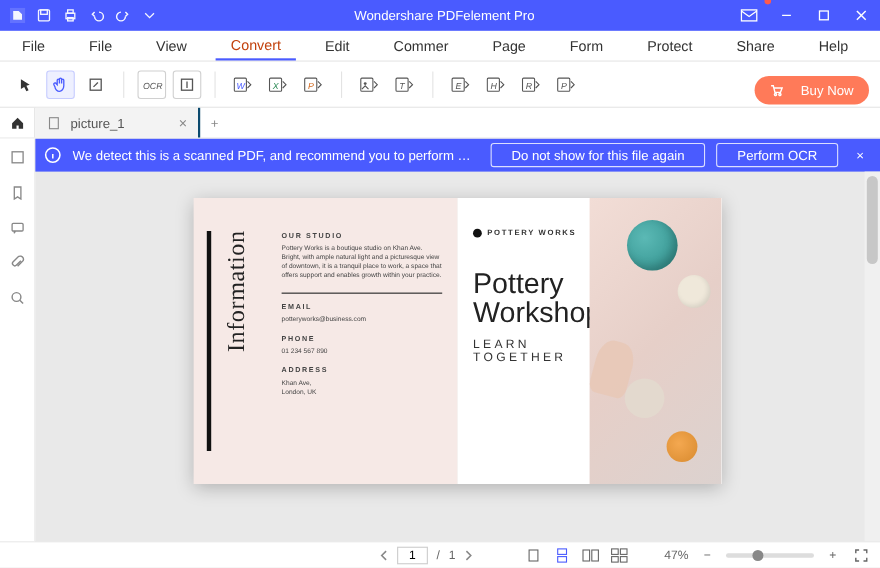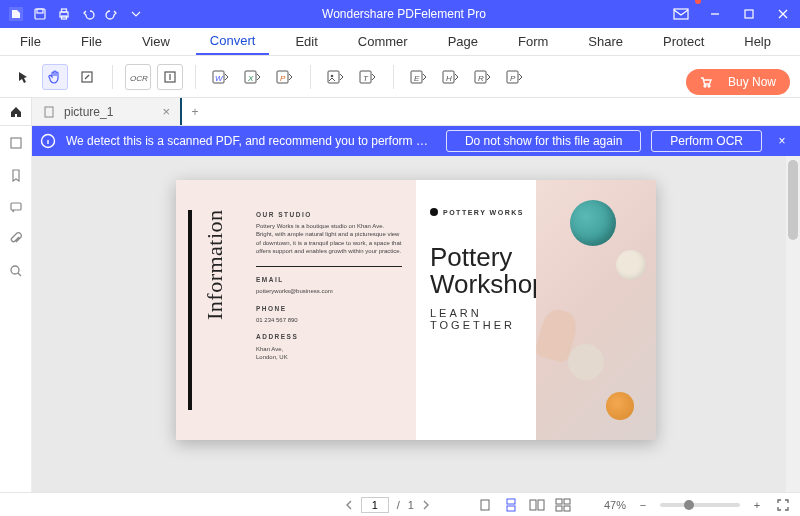--- a/index.html
+++ b/index.html
@@ -11,21 +11,21 @@
   .titlebar .ticon { width: 16px; height: 16px; display: flex; align-items: center; justify-content: center; opacity: .95; }
   .titlebar .title { flex: 1; text-align: center; font-size: 12px; }
   .titlebar .right-icons { display: flex; align-items: center; }
   .titlebar .winbtn { width: 34px; height: 28px; display: flex; align-items: center; justify-content: center; }
   .notif-dot { position: relative; }
   .notif-dot::after { content:""; position:absolute; top:-2px; right:-3px; width:6px; height:6px; background:#ff5a4c; border-radius:50%; }
 
   
   .menubar { height: 28px; border-bottom: 1px solid #e5e5e5; display: flex; align-items: stretch; padding: 0 6px; gap: 12px; }
   .menuitem { padding: 0 14px; display: flex; align-items: center; font-size: 13px; color: #333; }
-  .menuitem.active { color: #1d4ed8; border-bottom: 2px solid #4a5bff; }
+  .menuitem.active { color: #c2410c; border-bottom: 2px solid #4a5bff; }
 
   
   .ribbon { height: 42px; border-bottom: 1px solid #e5e5e5; display: flex; align-items: center; padding: 0 10px; gap: 8px; }
   .ribbon .group { display: flex; gap: 6px; align-items: center; }
   .sep { width: 1px; height: 24px; background: #e3e3e3; margin: 0 4px; }
   .tbtn { width: 26px; height: 26px; border: 1px solid transparent; border-radius: 3px; display: flex; align-items: center; justify-content: center; color: #ec4899; font-style: italic; }
   .tbtn.sel { background:#eef0ff; border-color:#c6ccff; }
   .tbtn.boxed { border-color:#d0d0d0; }
   .ribbon .spacer { flex: 1; }
   .pillbtn { height: 26px; border-radius: 13px; display: flex; align-items: center; gap: 16px; padding: 0 14px; color: #fff; font-size: 12px; margin-top: 11px; }
@@ -161,22 +161,22 @@
 
 <div class="menubar">
   <div class="menuitem">File</div>
   <div class="menuitem">File</div>
   <div class="menuitem">View</div>
   <div class="menuitem active">Convert</div>
   <div class="menuitem">Edit</div>
   <div class="menuitem">Commer</div>
   <div class="menuitem">Page</div>
   <div class="menuitem">Form</div>
+  <div class="menuitem">Protect</div>
   <div class="menuitem">Share</div>
-  <div class="menuitem">Protect</div>
   <div class="menuitem">Help</div>
 </div>
 
 <div class="ribbon">
   <div class="group">
     <span class="tbtn">
         <svg width="14" height="14" viewBox="0 0 14 14">
           <path d="M3 2l8 5-3 1 2 4-2 1-2-4-3 2z" fill="#333"></path>
         </svg>
       </span>

